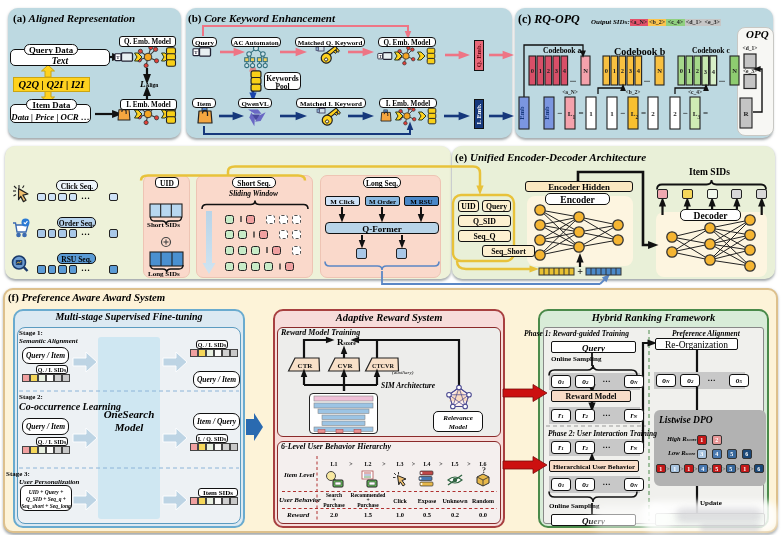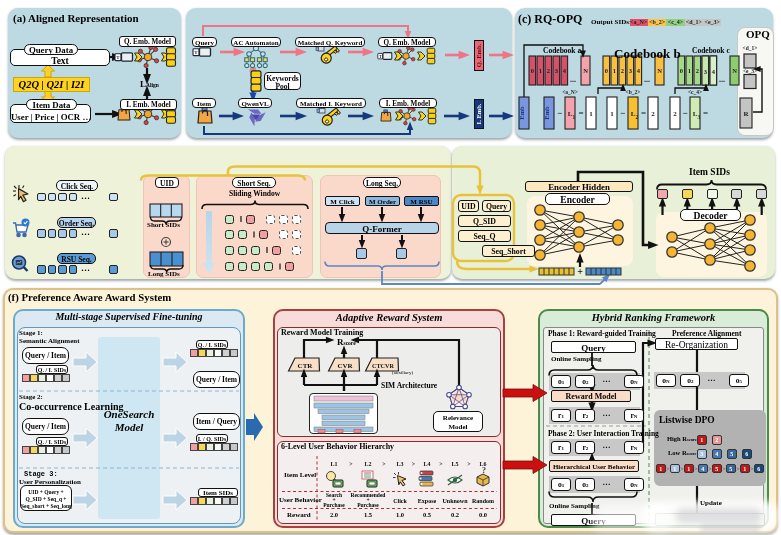--- a/index.html
+++ b/index.html
@@ -1,20 +1,20 @@
 <!DOCTYPE html>
 <html><head><meta charset="utf-8"><style>
 html,body{margin:0;padding:0;background:#fff;}
 #c{position:relative;width:781px;height:535px;background:#fff;font-family:"Liberation Serif",serif;overflow:hidden;}
 .abs{position:absolute;box-sizing:border-box;}
 .panel{position:absolute;box-sizing:border-box;border-radius:10px;}
 .wbox{background:#fff;border:1.2px solid #111;border-radius:4px;text-align:center;font-weight:bold;white-space:nowrap;}
 .sq{position:absolute;box-sizing:border-box;border:1.2px solid #222;border-radius:2px;}
 .b{font-weight:bold;}
-.i{}
+.i{font-style:italic;}
 </style></head>
 <body>
 <div id="c">
 <div class="panel" style="left:8px;top:8px;width:173px;height:130px;background:#bdd9e1;border-radius:10px;box-shadow:0 1.5px 2.5px rgba(90,100,105,0.55);"></div>
     <div class="panel" style="left:186px;top:8px;width:326px;height:130px;background:#bdd9e1;border-radius:10px;box-shadow:0 1.5px 2.5px rgba(90,100,105,0.55);"></div>
     <div class="panel" style="left:515px;top:8px;width:258px;height:130px;background:#bdd9e1;border-radius:10px;box-shadow:0 1.5px 2.5px rgba(90,100,105,0.55);"></div>
     <div class="panel" style="left:5px;top:146px;width:446px;height:132.5px;background:#eef2d9;border-radius:10px;box-shadow:0 1.5px 2.5px rgba(90,100,105,0.55);"></div>
     <div class="panel" style="left:452px;top:146px;width:323px;height:132.5px;background:#e9f0d8;border-radius:10px;box-shadow:0 1.5px 2.5px rgba(90,100,105,0.55);"></div>
     <div class="panel" style="left:3px;top:288px;width:775px;height:245px;background:#fdf3d8;border:2px solid #ddc08c;border-radius:10px;box-shadow:0 1.5px 2.5px rgba(90,100,105,0.55);"></div>
 <div class="abs" style="left:737px;top:27px;width:37px;height:109px;background:#f7f7f4;border:1px solid #c8c8c4;border-radius:8px;"></div>
@@ -607,46 +607,47 @@
       <path d="M 639,447 L 643,447 L 643,413" stroke="#111" stroke-width="2.2" fill="none" stroke-linejoin="miter"></path>
       <path d="M 5,0 L -4.5,-3.5999999999999996 L -4.5,3.5999999999999996 Z" fill="#111" transform="translate(652,343) rotate(0)"></path>
       <line x1="697" y1="350" x2="697" y2="372" stroke="#111" stroke-width="2.2" stroke-linecap="butt"></line>
       <line x1="697" y1="387" x2="697" y2="410" stroke="#111" stroke-width="2.2" stroke-linecap="butt"></line>
       <line x1="697" y1="486" x2="697" y2="513" stroke="#111" stroke-width="2.2" stroke-linecap="butt"></line>
 </svg>
 <div class="abs " style="font-size:7px;line-height:1.05;left:13px;top:13px;font-weight:bold;font-size:11px;">(a) <span class="i">Aligned Representation</span></div>
     <div class="abs wbox" style="left:10px;top:49px;width:100px;height:17px;font-size:9.5px;line-height:10px;border-radius:5px;padding-top:6px;"><span class="i">Text</span></div>
     <div class="abs wbox" style="left:24px;top:44px;width:54px;height:11px;font-size:8.8px;line-height:11px;border-radius:6px;">Query Data</div>
     <div class="abs " style="left:13px;top:77px;width:77px;height:15px;background:#ffd21e;border:1px solid #caa514;text-align:center;font-weight:bold;font-style:italic;font-size:10.5px;line-height:14px;">Q2Q | Q2I | I2I</div>
-    <div class="abs wbox" style="left:10px;top:104px;width:81px;height:19px;font-size:8.8px;line-height:10px;border-radius:5px;padding-top:7px;"><span class="i">User | Price | OCR …</span></div>
+    <div class="abs wbox" style="left:10px;top:104px;width:81px;height:19px;font-size:8.8px;line-height:10px;border-radius:5px;padding-top:7px;"><span class="i">Data | Price | OCR …</span></div>
     <div class="abs wbox" style="left:26px;top:99px;width:51px;height:11px;font-size:8.8px;line-height:11px;border-radius:6px;">Item Data</div>
     <div class="abs wbox" style="left:119px;top:36px;width:57px;height:11px;font-size:7.2px;line-height:11px;border-radius:3px;">Q. Emb. Model</div>
     <div class="abs wbox" style="left:120px;top:99px;width:57px;height:11px;font-size:7.2px;line-height:11px;border-radius:3px;">I. Emb. Model</div>
     <div class="abs " style="font-size:7px;line-height:1.05;left:140px;top:80px;"><span class="i b" style="font-size:9px;">L</span><span class="b" style="font-size:5.5px;">Align</span></div>
+    <div class="abs " style="font-size:7px;line-height:1.05;left:188px;top:13px;font-weight:bold;font-size:11px;">(b) <span class="i">Core Keyword Enhancement</span></div>
     <div class="abs wbox" style="left:192px;top:37px;width:25px;height:10px;font-size:7px;line-height:10px;border-radius:4px;">Query</div>
     <div class="abs wbox" style="left:231px;top:37px;width:50px;height:10px;font-size:7px;line-height:10px;border-radius:4px;">AC Automaton</div>
     <div class="abs wbox" style="left:295px;top:37px;width:70px;height:10px;font-size:7px;line-height:10px;border-radius:4px;">Matched Q. Keyword</div>
     <div class="abs wbox" style="left:378px;top:37px;width:58px;height:10px;font-size:7.2px;line-height:10px;border-radius:4px;">Q. Emb. Model</div>
     <div class="abs wbox" style="left:264px;top:72px;width:37px;height:18px;font-size:7.5px;line-height:8px;border-radius:4px;line-height:8px;padding-top:1.5px;">Keywords<br>Pool</div>
     <div class="abs wbox" style="left:192px;top:98px;width:24px;height:10px;font-size:7px;line-height:10px;border-radius:4px;">Item</div>
     <div class="abs wbox" style="left:238px;top:98px;width:34px;height:10px;font-size:7px;line-height:10px;border-radius:4px;">QwenVL</div>
     <div class="abs wbox" style="left:296px;top:98px;width:70px;height:10px;font-size:7px;line-height:10px;border-radius:4px;">Matched I. Keyword</div>
     <div class="abs wbox" style="left:379px;top:98px;width:58px;height:10px;font-size:7.2px;line-height:10px;border-radius:4px;">I. Emb. Model</div>
     <div class="abs " style="left:474px;top:40px;width:10px;height:31px;background:#e86878;border:1.6px solid #111;"></div>
     <div class="abs " style="left:474px;top:99px;width:10px;height:30px;background:#16387c;border:1.6px solid #111;"></div>
     <div class="abs " style="font-size:7px;line-height:1.05;left:518px;top:13px;font-weight:bold;font-size:12px;">(c) <span class="i">RQ-OPQ</span></div>
     <div class="abs " style="font-size:7px;line-height:1.05;left:591px;top:19px;"><span class="b i" style="font-size:7px;">Output SIDs:</span></div>
     <div class="abs " style="left:629.5px;top:18.5px;width:18.4px;height:7.5px;background:#e4506a;font-size:6px;font-weight:bold;text-align:center;line-height:7.5px;color:#222;">&lt;a_N&gt;</div>
     <div class="abs " style="left:647.9px;top:18.5px;width:18.4px;height:7.5px;background:#fcc44c;font-size:6px;font-weight:bold;text-align:center;line-height:7.5px;color:#222;">&lt;b_2&gt;</div>
     <div class="abs " style="left:666.3px;top:18.5px;width:18.4px;height:7.5px;background:#90d080;font-size:6px;font-weight:bold;text-align:center;line-height:7.5px;color:#222;">&lt;c_4&gt;</div>
     <div class="abs " style="left:684.7px;top:18.5px;width:18.4px;height:7.5px;background:#c6c6c6;font-size:6px;font-weight:bold;text-align:center;line-height:7.5px;color:#222;">&lt;d_1&gt;</div>
     <div class="abs " style="left:703.1px;top:18.5px;width:18.4px;height:7.5px;background:#c6c6c6;font-size:6px;font-weight:bold;text-align:center;line-height:7.5px;color:#222;">&lt;e_3&gt;</div>
     <div class="abs " style="font-size:7px;line-height:1.05;left:746px;top:29px;"><span class="b i" style="font-size:11px;">OPQ</span></div>
     <div class="abs " style="font-size:7px;line-height:1.05;left:543px;top:46.5px;"><span class="b" style="font-size:7.5px;">Codebook a</span></div>
-    <div class="abs " style="font-size:7px;line-height:1.05;left:614px;top:46.5px;"><span class="b" style="font-size:13px;">Codebook b</span></div>
+    <div class="abs " style="font-size:7px;line-height:1.05;left:614px;top:46.5px;"><span class="b" style="font-size:10px;">Codebook b</span></div>
     <div class="abs " style="font-size:7px;line-height:1.05;left:692px;top:46.5px;"><span class="b" style="font-size:7.5px;">Codebook c</span></div>
     <div class="abs wbox" style="left:56px;top:180px;width:42px;height:11px;font-size:7.5px;line-height:11px;border-radius:5px;background:#eef6fc;">Click Seq.</div>
     <div class="abs wbox" style="left:57px;top:217px;width:39px;height:11px;font-size:7.5px;line-height:11px;border-radius:5px;background:#b8d4ee;">Order Seq.</div>
     <div class="abs wbox" style="left:57px;top:253px;width:39px;height:11px;font-size:7.5px;line-height:11px;border-radius:5px;background:#5b9bd5;">RSU Seq.</div>
     <div class="sq" style="left:37.0px;top:192.5px;width:8.5px;height:8.5px;background:#cfe3f7;border-width:1.4px;"></div>
     <div class="sq" style="left:47.6px;top:192.5px;width:8.5px;height:8.5px;background:#cfe3f7;border-width:1.4px;"></div>
     <div class="sq" style="left:58.2px;top:192.5px;width:8.5px;height:8.5px;background:#cfe3f7;border-width:1.4px;"></div>
     <div class="sq" style="left:68.8px;top:192.5px;width:8.5px;height:8.5px;background:#cfe3f7;border-width:1.4px;"></div>
     <div class="abs " style="font-size:7px;line-height:1.05;left:81px;top:191.5px;"><span class="b" style="font-size:9px;">…</span></div>
     <div class="sq" style="left:109px;top:192.5px;width:8.5px;height:8.5px;background:#cfe3f7;border-width:1.4px;"></div>
@@ -687,20 +688,21 @@
     <div class="abs" style="left:251px;top:262px;width:9px;height:9px;border-radius:2.5px;box-sizing:border-box;background:#c8ecc8;border:1.4px solid #222;"></div>
     <div class="abs" style="left:264px;top:262px;width:9px;height:9px;border-radius:2.5px;box-sizing:border-box;background:#c8ecc8;border:1.4px solid #222;"></div>
     <div class="abs" style="left:285px;top:262px;width:9px;height:9px;border-radius:2.5px;box-sizing:border-box;background:#f0a0a0;border:1.4px solid #222;"></div>
     <div class="abs wbox" style="left:363px;top:177px;width:38px;height:11px;font-size:7.5px;line-height:11px;border-radius:5px;">Long Seq.</div>
     <div class="abs wbox" style="left:325px;top:196px;width:35px;height:10px;font-size:7px;line-height:10px;border-radius:2px;background:#cfe3f7;">M Click</div>
     <div class="abs wbox" style="left:365px;top:196px;width:35px;height:10px;font-size:7px;line-height:10px;border-radius:2px;background:#88b8e0;">M Order</div>
     <div class="abs wbox" style="left:404px;top:196px;width:35px;height:10px;font-size:7px;line-height:10px;border-radius:2px;background:#4a88c8;">M RSU</div>
     <div class="abs wbox" style="left:325px;top:222px;width:114px;height:12px;font-size:9px;line-height:12px;border-radius:4px;background:#b8d4e8;">Q-Former</div>
     <div class="sq" style="left:356px;top:248px;width:11px;height:11px;background:#a8c8e8;"></div>
     <div class="sq" style="left:396px;top:248px;width:11px;height:11px;background:#a8c8e8;"></div>
+    <div class="abs " style="font-size:7px;line-height:1.05;left:455px;top:152px;font-weight:bold;font-size:11px;">(e) <span class="i">Unified Encoder-Decoder Architecture</span></div>
     <div class="abs wbox" style="left:458px;top:200px;width:21px;height:12px;font-size:7.8px;line-height:12px;border-radius:3px;background:#fdf0d0;">UID</div>
     <div class="abs wbox" style="left:482px;top:200px;width:29px;height:12px;font-size:7.8px;line-height:12px;border-radius:3px;background:#fdf0d0;">Query</div>
     <div class="abs wbox" style="left:458px;top:215px;width:53px;height:12px;font-size:7.8px;line-height:12px;border-radius:3px;background:#fdf0d0;">Q_SID</div>
     <div class="abs wbox" style="left:458px;top:230px;width:53px;height:12px;font-size:7.8px;line-height:12px;border-radius:3px;background:#fdf0d0;">Seq_Q</div>
     <div class="abs wbox" style="left:482px;top:245px;width:53px;height:12px;font-size:7.8px;line-height:12px;border-radius:3px;background:#fdf0d0;">Seq_Short</div>
     <div class="abs wbox" style="left:525px;top:181px;width:108px;height:11px;font-size:8.8px;line-height:11px;border-radius:3px;background:#fbe8c0;border-width:1.4px;">Encoder Hidden</div>
     <div class="abs wbox" style="left:545px;top:193px;width:65px;height:12px;font-size:9.5px;line-height:12px;border-radius:5px;border-width:1.4px;">Encoder</div>
     <div class="abs " style="font-size:7px;line-height:1.05;left:689px;top:168px;"><span class="b" style="font-size:9.5px;">Item SIDs</span></div>
     <div class="sq" style="left:657.0px;top:189px;width:11px;height:10px;background:#f0a8b0;border-width:1.4px;"></div>
     <div class="sq" style="left:681.8px;top:189px;width:11px;height:10px;background:#f5d75a;border-width:1.4px;"></div>
@@ -712,21 +714,21 @@
       <div style="width:232px;text-align:center;font-weight:bold;font-style:italic;font-size:10px;">Multi-stage Supervised Fine-tuning</div>
     </div>
     <div class="abs " style="font-size:7px;line-height:1.05;left:8px;top:292px;font-weight:bold;font-size:10.8px;">(f) <span class="i">Preference Aware Award System</span></div>
     <div class="abs " style="font-size:7px;line-height:1.05;left:98px;top:408px;">
       <div style="width:62px;text-align:center;font-weight:bold;font-style:italic;font-size:11px;line-height:13px;">OneSearch<br>Model</div>
     </div>
     <div class="abs " style="font-size:7px;line-height:1.05;left:19px;top:330px;"><span class="b" style="font-size:7px;">Stage 1:</span></div>
     <div class="abs " style="font-size:7px;line-height:1.05;left:19px;top:338px;"><span class="b i" style="font-size:7px;">Semantic Alignment</span></div>
     <div class="abs " style="font-size:7px;line-height:1.05;left:19px;top:394px;"><span class="b" style="font-size:7px;">Stage 2:</span></div>
     <div class="abs " style="font-size:7px;line-height:1.05;left:19px;top:402px;"><span class="b i" style="font-size:10px;">Co-occurrence Learning</span></div>
-    <div class="abs " style="font-size:7px;line-height:1.05;left:24px;top:471px;font-family:Liberation Mono, monospace;"><span class="b" style="font-size:7px;">Stage 3:</span></div>
+    <div class="abs " style="font-size:7px;line-height:1.05;left:6px;top:471px;"><span class="b" style="font-size:7px;">Stage 3:</span></div>
     <div class="abs " style="font-size:7px;line-height:1.05;left:19px;top:479px;"><span class="b i" style="font-size:7px;">User Personalization</span></div>
     <div class="abs wbox" style="left:22px;top:347px;width:47px;height:17px;font-size:7.5px;line-height:17px;border-radius:7px;line-height:15px;"><span class="i">Query / Item</span></div>
     <div class="abs wbox" style="left:36px;top:365px;width:32px;height:9px;font-size:6px;line-height:9px;border-radius:3px;z-index:3;">Q. / I. SIDs</div>
     <div class="abs" style="left:22px;top:374px;width:8px;height:8px;background:#f0a0a0;border:1px solid #444;box-sizing:border-box;"></div>
     <div class="abs" style="left:30px;top:374px;width:8px;height:8px;background:#f5d75a;border:1px solid #444;box-sizing:border-box;"></div>
     <div class="abs" style="left:38px;top:374px;width:8px;height:8px;background:#e8f0e0;border:1px solid #444;box-sizing:border-box;"></div>
     <div class="abs" style="left:46px;top:374px;width:8px;height:8px;background:#fafaf8;border:1px solid #444;box-sizing:border-box;"></div>
     <div class="abs" style="left:54px;top:374px;width:8px;height:8px;background:#d0d0d0;border:1px solid #444;box-sizing:border-box;"></div>
     <div class="abs" style="left:62px;top:374px;width:8px;height:8px;background:#c8c8c8;border:1px solid #444;box-sizing:border-box;"></div>
     <div class="abs wbox" style="left:196px;top:340px;width:32px;height:9px;font-size:6px;line-height:9px;border-radius:3px;z-index:3;">Q. / I. SIDs</div>
@@ -807,21 +809,21 @@
     </div>
     <div class="abs " style="font-size:7px;line-height:1.05;left:440px;top:512px;">
       <div style="width:30px;text-align:center;font-weight:bold;font-size:6.5px;">0.2</div>
     </div>
     <div class="abs " style="font-size:7px;line-height:1.05;left:468px;top:512px;">
       <div style="width:30px;text-align:center;font-weight:bold;font-size:6.5px;">0.0</div>
     </div>
     <div class="abs " style="font-size:7px;line-height:1.05;left:538px;top:312px;">
       <div style="width:231px;text-align:center;font-weight:bold;font-style:italic;font-size:10.5px;">Hybrid Ranking Framework</div>
     </div>
-    <div class="abs " style="font-size:7px;line-height:1.05;left:548px;top:330px;"><span class="b i" style="font-size:7.5px;">Phase 1: Reward-guided Training</span></div>
+    <div class="abs " style="font-size:7px;line-height:1.05;left:524px;top:330px;"><span class="b i" style="font-size:7.5px;">Phase 1: Reward-guided Training</span></div>
     <div class="abs " style="font-size:7px;line-height:1.05;left:672px;top:330px;"><span class="b i" style="font-size:7.5px;">Preference Alignment</span></div>
     <div class="abs wbox" style="left:551px;top:341px;width:85px;height:12px;font-size:9px;line-height:12px;border-radius:2px;"><span class="i">Query</span></div>
     <div class="abs " style="font-size:7px;line-height:1.05;left:551px;top:356px;"><span class="b" style="font-size:7px;">Online Sampling</span></div>
     <div class="abs wbox" style="left:551.0px;top:375px;width:20px;height:13px;font-size:7.5px;line-height:13px;border-radius:3px;line-height:11px;"><span class="i">o<span style="font-size:5px;">1</span></span></div>
     <div class="abs wbox" style="left:575.3px;top:375px;width:20px;height:13px;font-size:7.5px;line-height:13px;border-radius:3px;line-height:11px;"><span class="i">o<span style="font-size:5px;">2</span></span></div>
     <div class="abs " style="font-size:7px;line-height:1.05;left:602.6px;top:376px;"><span class="b" style="font-size:8px;">…</span></div>
     <div class="abs wbox" style="left:623.9px;top:375px;width:20px;height:13px;font-size:7.5px;line-height:13px;border-radius:3px;line-height:11px;"><span class="i">o<span style="font-size:5px;">N</span></span></div>
     <div class="abs wbox" style="left:551px;top:390px;width:80px;height:12px;font-size:8px;line-height:12px;border-radius:2px;background:#f8dcc8;">Reward Model</div>
     <div class="abs wbox" style="left:551.0px;top:409px;width:20px;height:13px;font-size:7.5px;line-height:13px;border-radius:3px;line-height:11px;"><span class="i">r<span style="font-size:5px;">1</span></span></div>
     <div class="abs wbox" style="left:575.3px;top:409px;width:20px;height:13px;font-size:7.5px;line-height:13px;border-radius:3px;line-height:11px;"><span class="i">r<span style="font-size:5px;">2</span></span></div>

